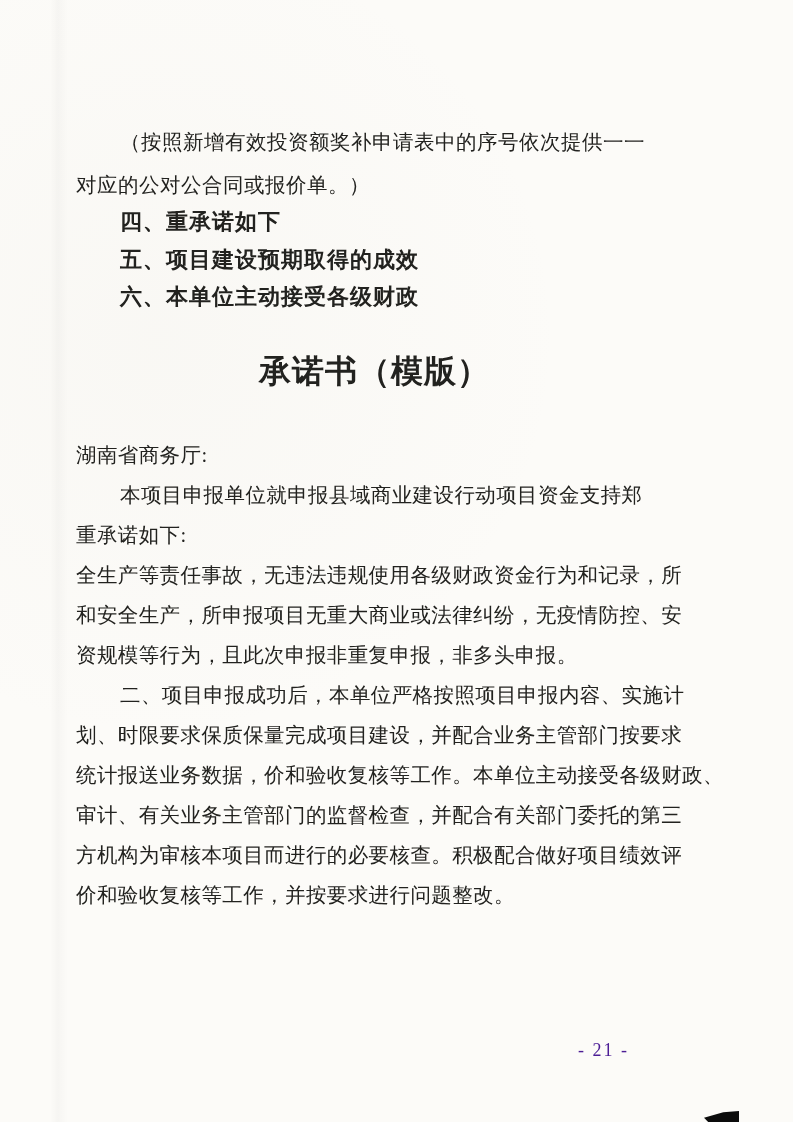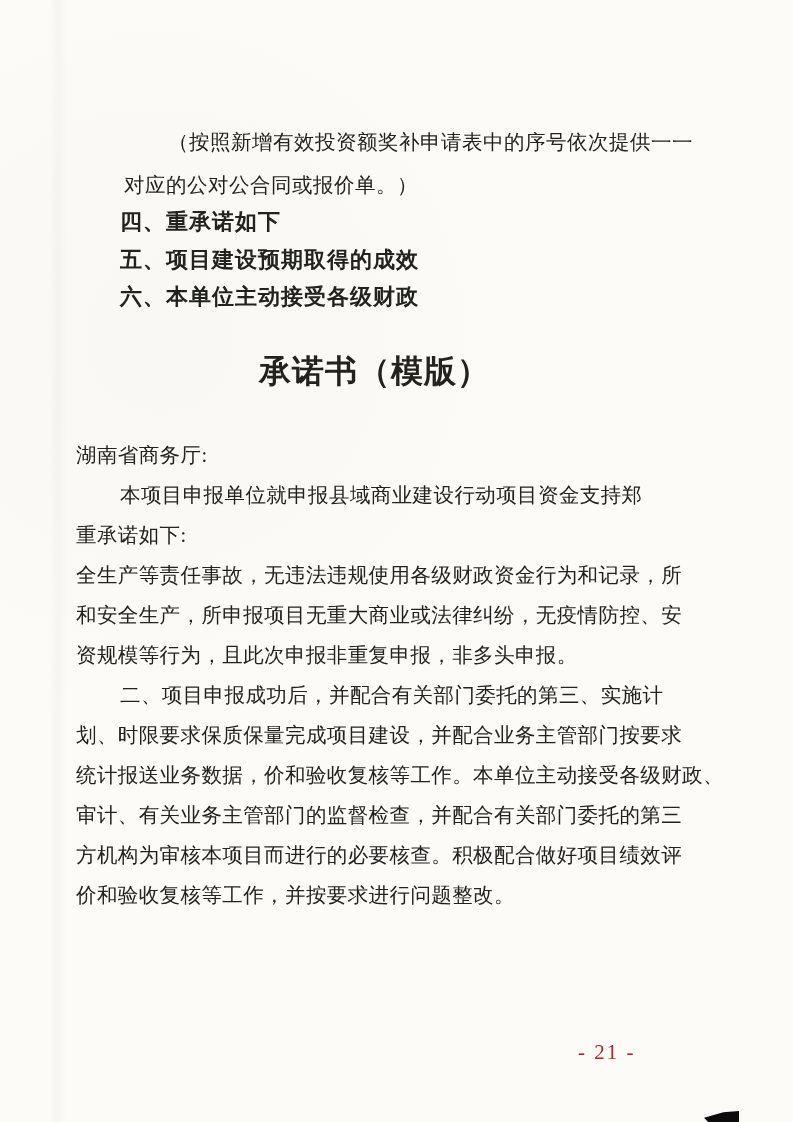--- a/index.html
+++ b/index.html
@@ -25,21 +25,20 @@
   
   .note-block {
     position: absolute;
     left: 76px;
     top: 121px;
     width: 600px;
     font-size: 20.5px;
     line-height: 43px;
     letter-spacing: 0.5px;
     white-space: nowrap;
-    margin-left: 48px;
   }
   .note-line.first {
     text-indent: 44px;
   }
   
   .toc-block {
     position: absolute;
     left: 120px;
     top: 203px;
     font-family: "Liberation Sans", "DejaVu Sans", sans-serif;
@@ -74,23 +73,23 @@
     white-space: nowrap;
   }
   .body-line.indent {
     text-indent: 44px;
   }
   
   .page-number {
     position: absolute;
     left: 578px;
     top: 1040px;
-    font-size: 21px;
+    font-size: 18px;
     letter-spacing: 2px;
-    color: #b91c1c;
+    color: #4c1d95;
   }
   
   .corner-artifact {
     position: absolute;
     left: 704px;
     top: 1111px;
     width: 35px;
     height: 11px;
     background: #0c0c0c;
     clip-path: polygon(0 62%, 55% 12%, 100% 0, 100% 100%, 12% 100%);
@@ -114,21 +113,21 @@
 
   <div class="doc-title">承诺书（模版）</div>
 
   <div class="body-block">
     <div class="body-line">湖南省商务厅:</div>
     <div class="body-line indent">本项目申报单位就申报县域商业建设行动项目资金支持郑</div>
     <div class="body-line">重承诺如下:</div>
     <div class="body-line">全生产等责任事故，无违法违规使用各级财政资金行为和记录，所</div>
     <div class="body-line">和安全生产，所申报项目无重大商业或法律纠纷，无疫情防控、安</div>
     <div class="body-line">资规模等行为，且此次申报非重复申报，非多头申报。</div>
-    <div class="body-line indent">二、项目申报成功后，并配合有关部门委托的第三、实施计</div>
+    <div class="body-line indent">二、项目申报成功后，本单位严格按照项目申报内容、实施计</div>
     <div class="body-line">划、时限要求保质保量完成项目建设，并配合业务主管部门按要求</div>
     <div class="body-line">统计报送业务数据，价和验收复核等工作。本单位主动接受各级财政、</div>
     <div class="body-line">审计、有关业务主管部门的监督检查，并配合有关部门委托的第三</div>
     <div class="body-line">方机构为审核本项目而进行的必要核查。积极配合做好项目绩效评</div>
     <div class="body-line">价和验收复核等工作，并按要求进行问题整改。</div>
   </div>
 
   <div class="page-number">- 21 -</div>
 
   <div class="corner-artifact"></div>

